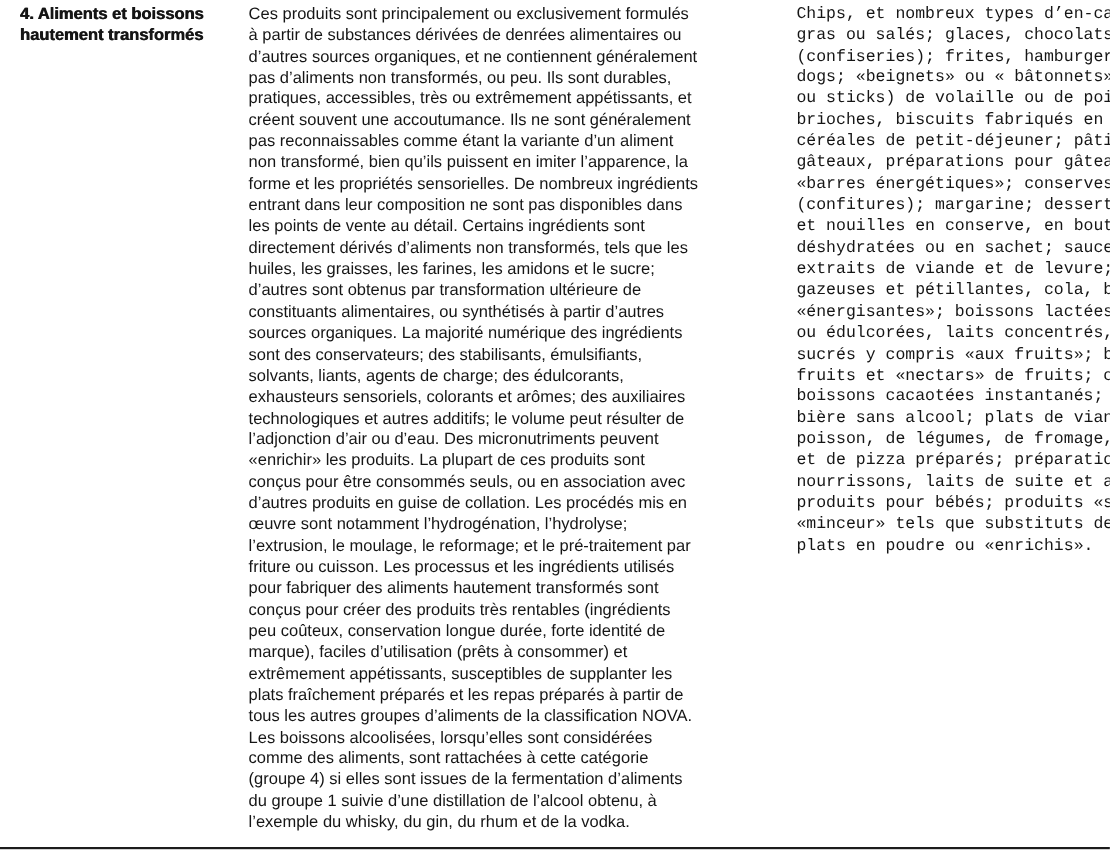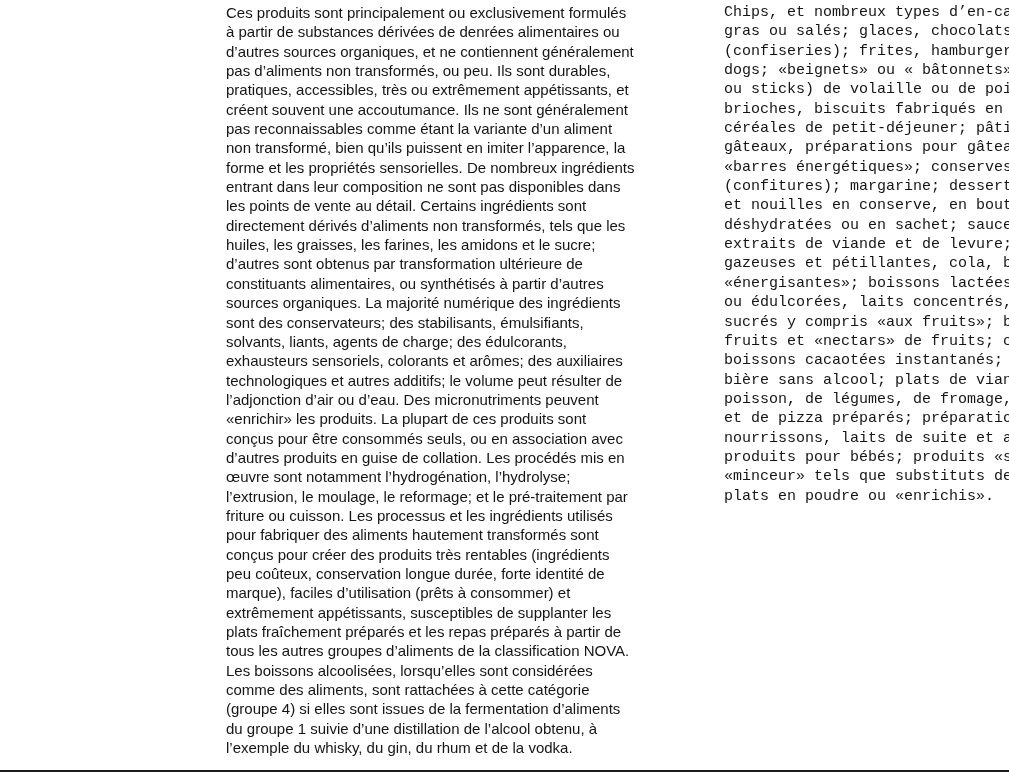--- a/index.html
+++ b/index.html
@@ -46,20 +46,22 @@
     left:0;top:770px;
     width:1009px;height:2.4px;
     background:var(--rule);
   }
 </style>
 </head>
 <body>
 
 <div class="page">
 
+  <div class="cell header">4. Aliments et boissons
+hautement transformés</div>
 
   <div class="cell description">Ces produits sont principalement ou exclusivement formulés
 à partir de substances dérivées de denrées alimentaires ou
 d’autres sources organiques, et ne contiennent généralement
 pas d’aliments non transformés, ou peu. Ils sont durables,
 pratiques, accessibles, très ou extrêmement appétissants, et
 créent souvent une accoutumance. Ils ne sont généralement
 pas reconnaissables comme étant la variante d’un aliment
 non transformé, bien qu’ils puissent en imiter l’apparence, la
 forme et les propriétés sensorielles. De nombreux ingrédients

